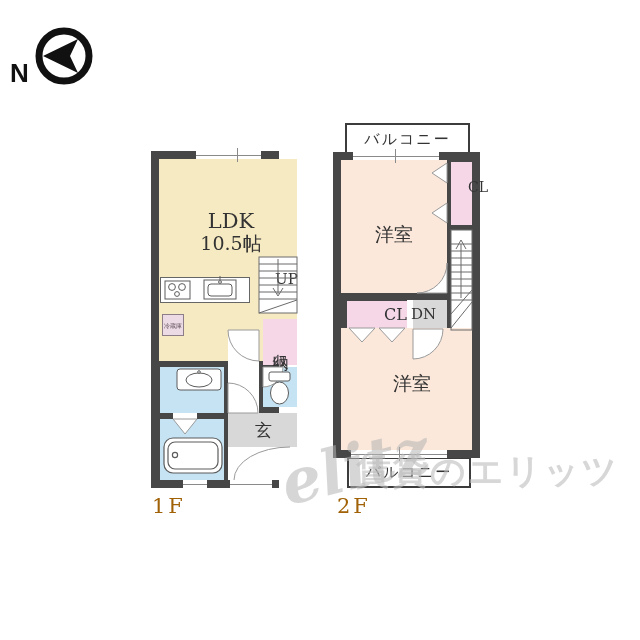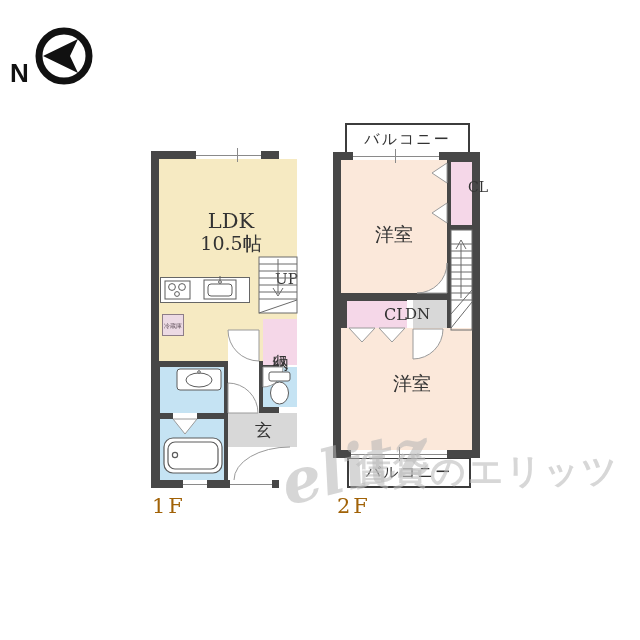--- a/index.html
+++ b/index.html
@@ -171,21 +171,21 @@
     <div class="window" style="left:20px;top:0;width:86px;height:8px;"></div>
     <div class="wtick" style="left:62px;top:-3px;height:14px;"></div>
     <div class="window" style="left:18px;top:298px;width:96px;height:8px;"></div>
     <div class="wtick" style="left:66px;top:295px;height:14px;"></div>
 
     <div class="rm-label" style="left:11px;top:72px;width:100px;">
       <div class="yoshitsu-name">洋室</div>
     </div>
     <div class="cl-label" style="left:119px;top:27px;">CL</div>
     <div class="cl-label" style="left:35px;top:153px;font-size:16px;">CL</div>
-    <div class="dn-label" style="left:72px;top:153px;">DN</div>
+    <div class="dn-label" style="left:78px;top:153px;">DN</div>
     <div class="rm-label" style="left:29px;top:221px;width:100px;">
       <div class="yoshitsu-name">洋室</div>
     </div>
 
     <svg width="147" height="306" viewBox="0 0 147 306">
 
       <g stroke="#6b6b6b" stroke-width="1" fill="none">
         <rect x="118" y="78" width="21" height="100"></rect>
         <line x1="118" y1="92" x2="139" y2="92"></line>
           <line x1="118" y1="99" x2="139" y2="99"></line>

